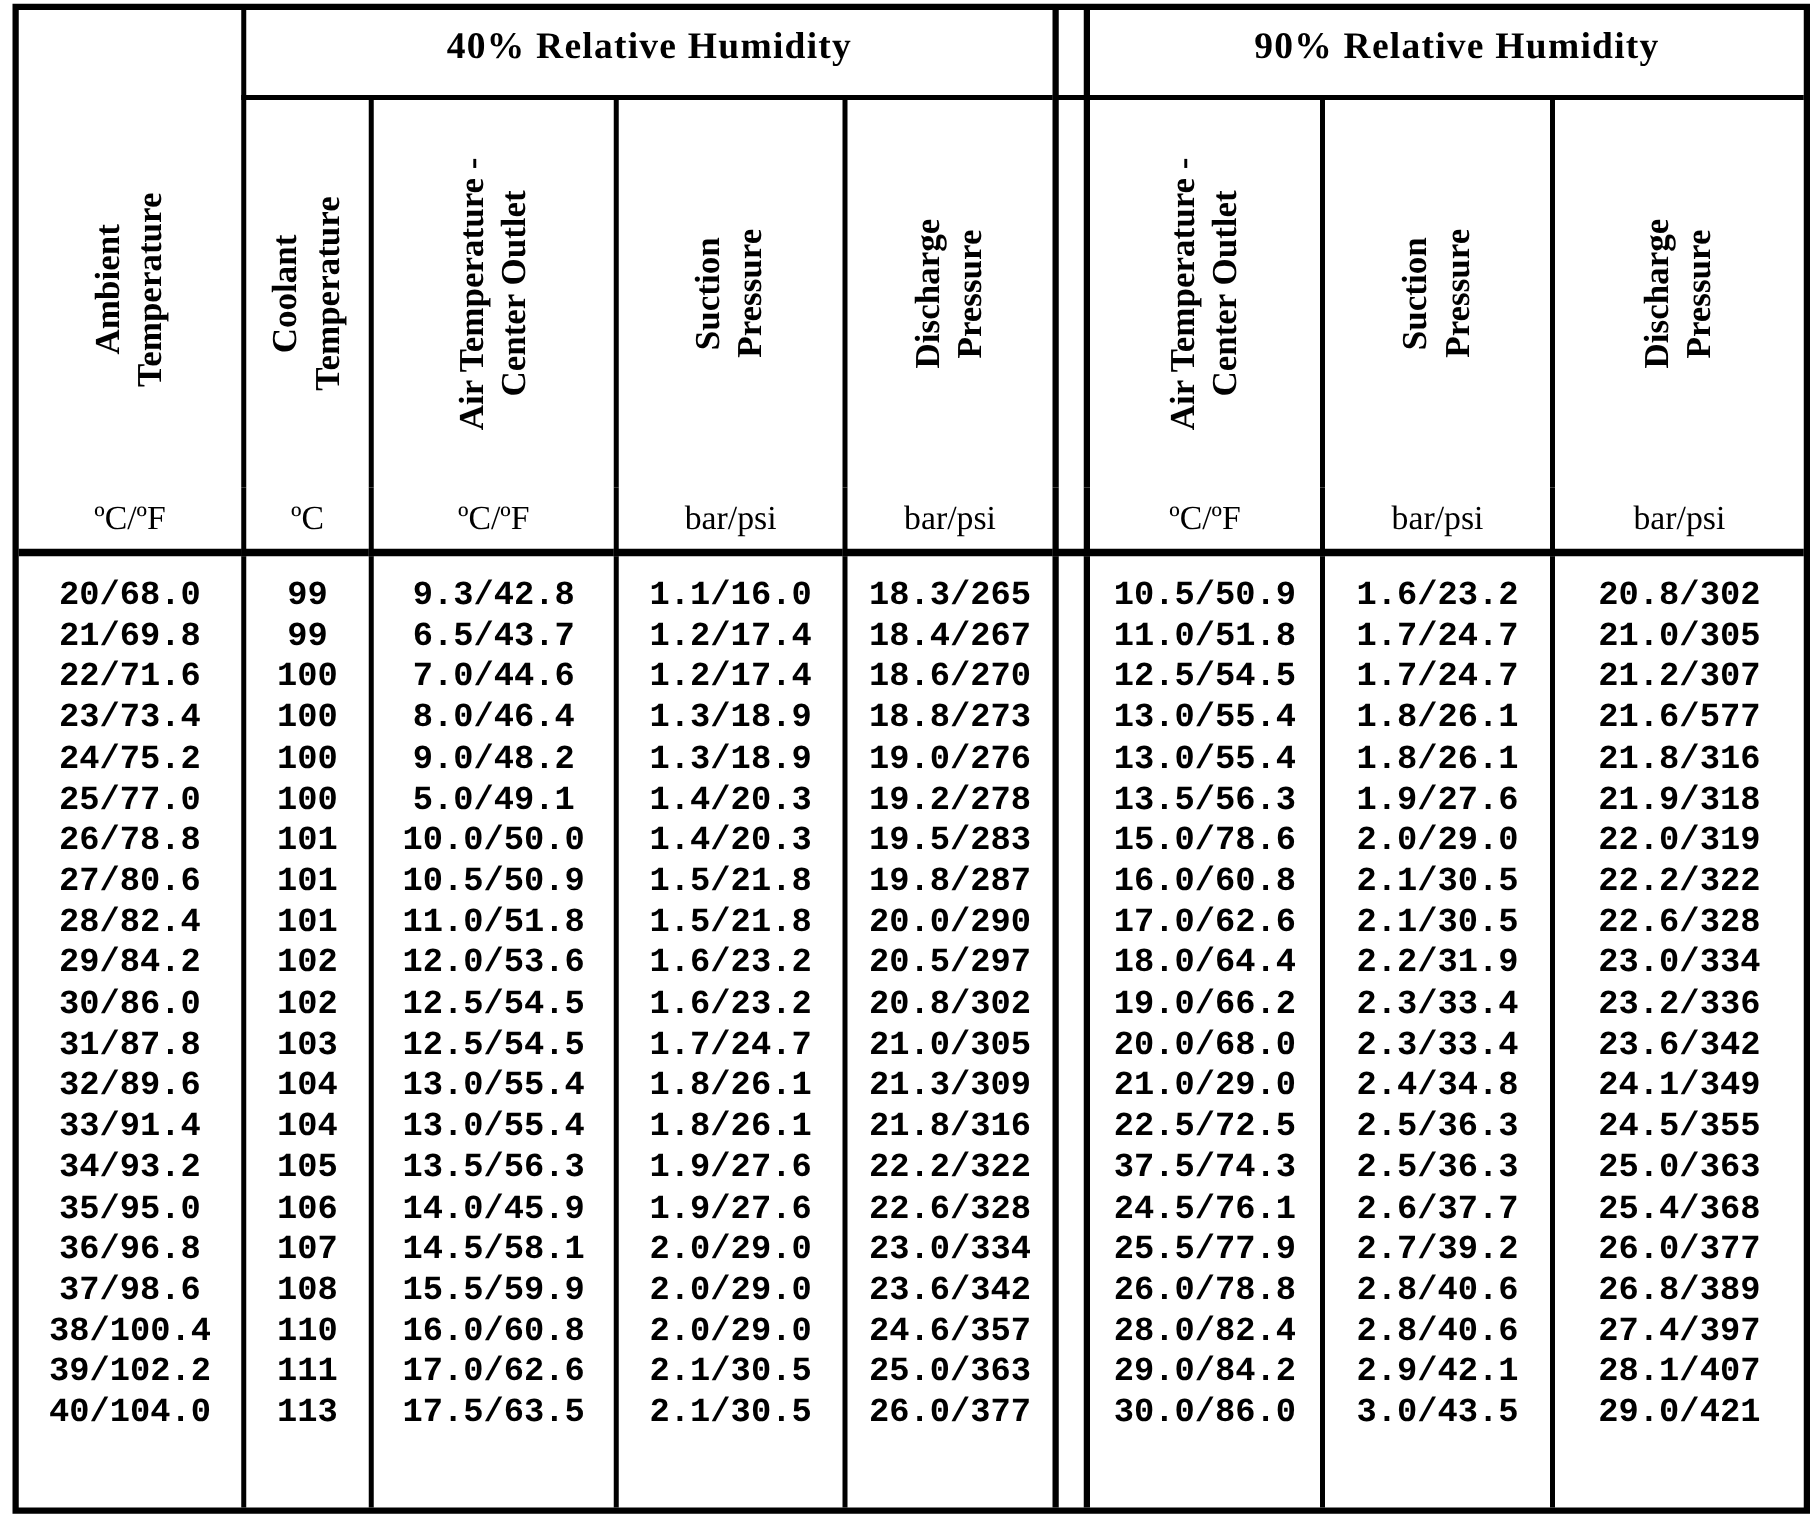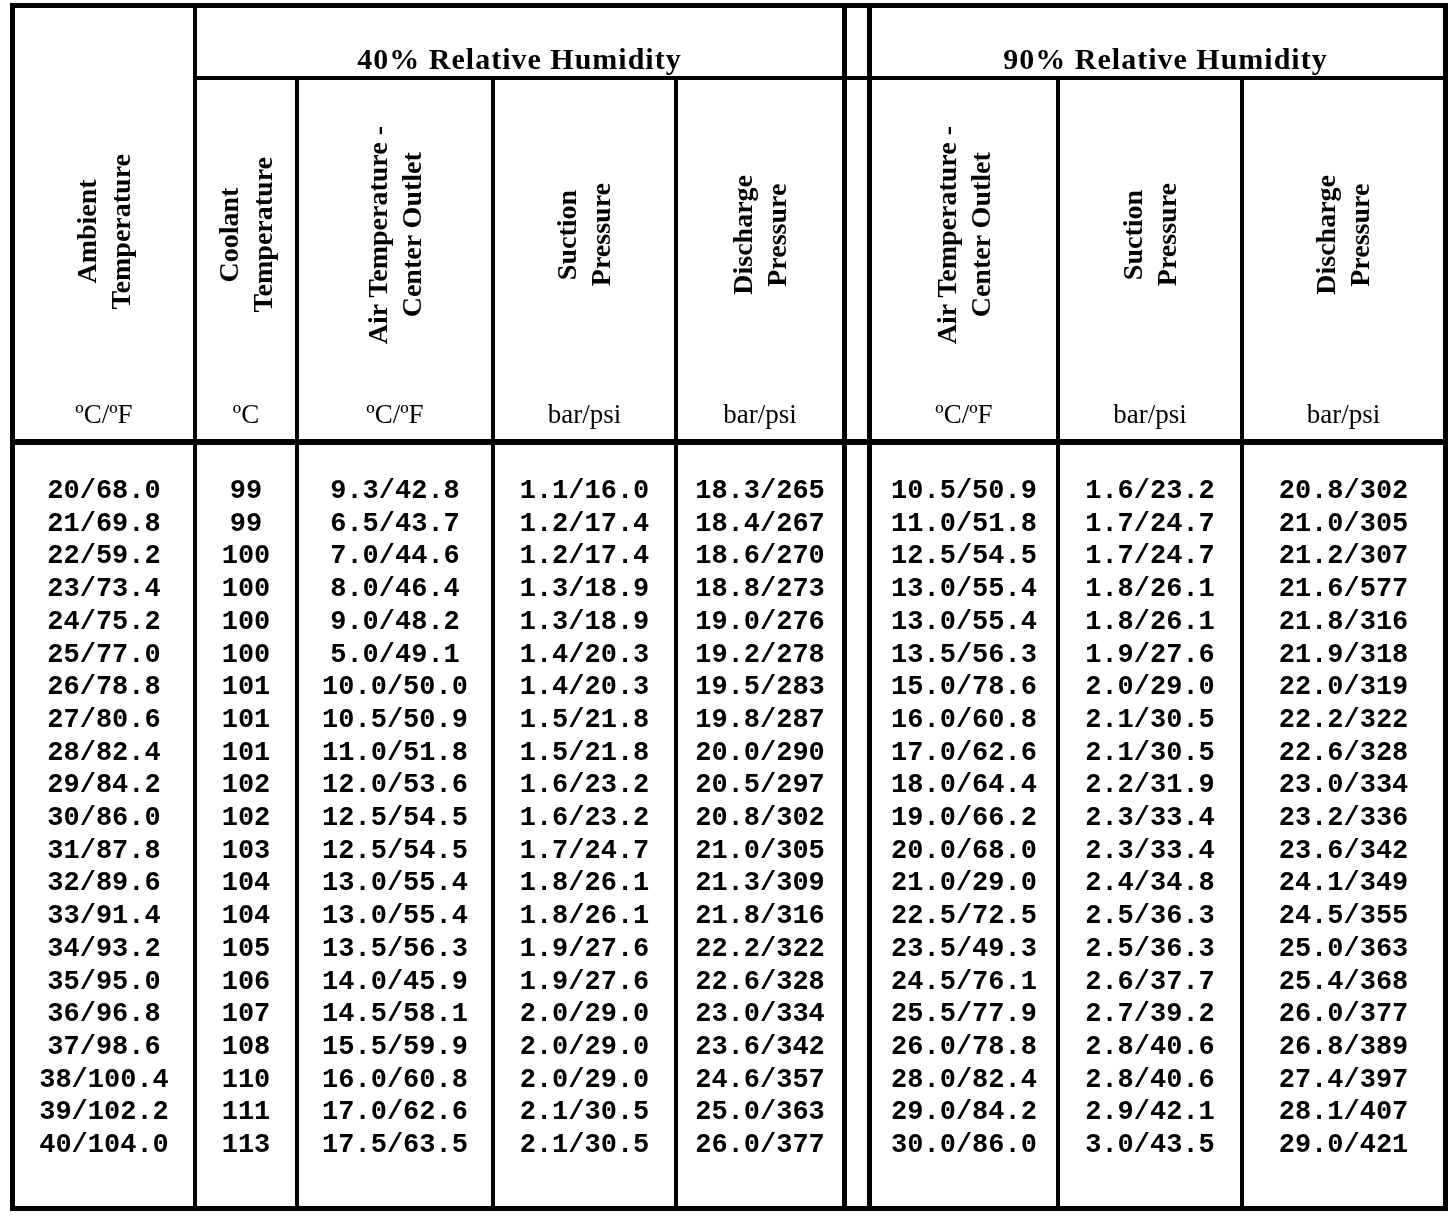--- a/index.html
+++ b/index.html
@@ -39,21 +39,21 @@
   
   .bl4 { border-left: 4px solid #000; }
   .bb4 { border-bottom: 4px solid #000; }
   .bb6 { border-bottom: 6px solid #000; }
   .sep { border-left: 5px solid #000; border-right: 5px solid #000; }
 
   
   .band {
     grid-row: 1;
     display: flex;
-    align-items: flex-end;
+    align-items: flex-start;
     justify-content: center;
     font-weight: bold;
     font-size: 30px;
     letter-spacing: 1px;
     padding-top: 12px;
   }
   .band40 { grid-column: 2 / 6; }
   .band90 { grid-column: 7 / 10; padding-left: 16px; }
 
   .sep-r1 { grid-column: 6; grid-row: 1; }
@@ -85,21 +85,21 @@
     display: flex;
     align-items: center;
     justify-content: center;
     font-weight: normal;
     font-size: 27px;
   }
 
   
   .data-cell {
     grid-row: 4;
-    padding-top: 30px;
+    padding-top: 16px;
     text-align: center;
     font-family: "Liberation Mono", monospace;
     font-weight: bold;
     font-size: 27px;
     line-height: 32.7px;
     white-space: nowrap;
   }
   .c1 { grid-column: 1; }
   .c2 { grid-column: 2; }
   .c3 { grid-column: 3; }
@@ -183,21 +183,21 @@
     <div class="unit-cell c3 bl4 bb6">ºC/ºF</div>
     <div class="unit-cell c4 bl4 bb6">bar/psi</div>
     <div class="unit-cell c5 bl4 bb6">bar/psi</div>
     <div class="unit-cell c7 bb6">ºC/ºF</div>
     <div class="unit-cell c8 bl4 bb6">bar/psi</div>
     <div class="unit-cell c9 bl4 bb6">bar/psi</div>
 
     <div class="data-cell c1">
         <div>20/68.0</div>
         <div>21/69.8</div>
-        <div>22/59.2</div>
+        <div>22/71.6</div>
         <div>23/73.4</div>
         <div>24/75.2</div>
         <div>25/77.0</div>
         <div>26/78.8</div>
         <div>27/80.6</div>
         <div>28/82.4</div>
         <div>29/84.2</div>
         <div>30/86.0</div>
         <div>31/87.8</div>
         <div>32/89.6</div>
@@ -310,21 +310,21 @@
         <div>13.0/55.4</div>
         <div>13.5/56.3</div>
         <div>15.0/78.6</div>
         <div>16.0/60.8</div>
         <div>17.0/62.6</div>
         <div>18.0/64.4</div>
         <div>19.0/66.2</div>
         <div>20.0/68.0</div>
         <div>21.0/29.0</div>
         <div>22.5/72.5</div>
-        <div>23.5/49.3</div>
+        <div>37.5/74.3</div>
         <div>24.5/76.1</div>
         <div>25.5/77.9</div>
         <div>26.0/78.8</div>
         <div>28.0/82.4</div>
         <div>29.0/84.2</div>
         <div>30.0/86.0</div>
       </div>
     <div class="data-cell c8 bl4">
         <div>1.6/23.2</div>
         <div>1.7/24.7</div>

